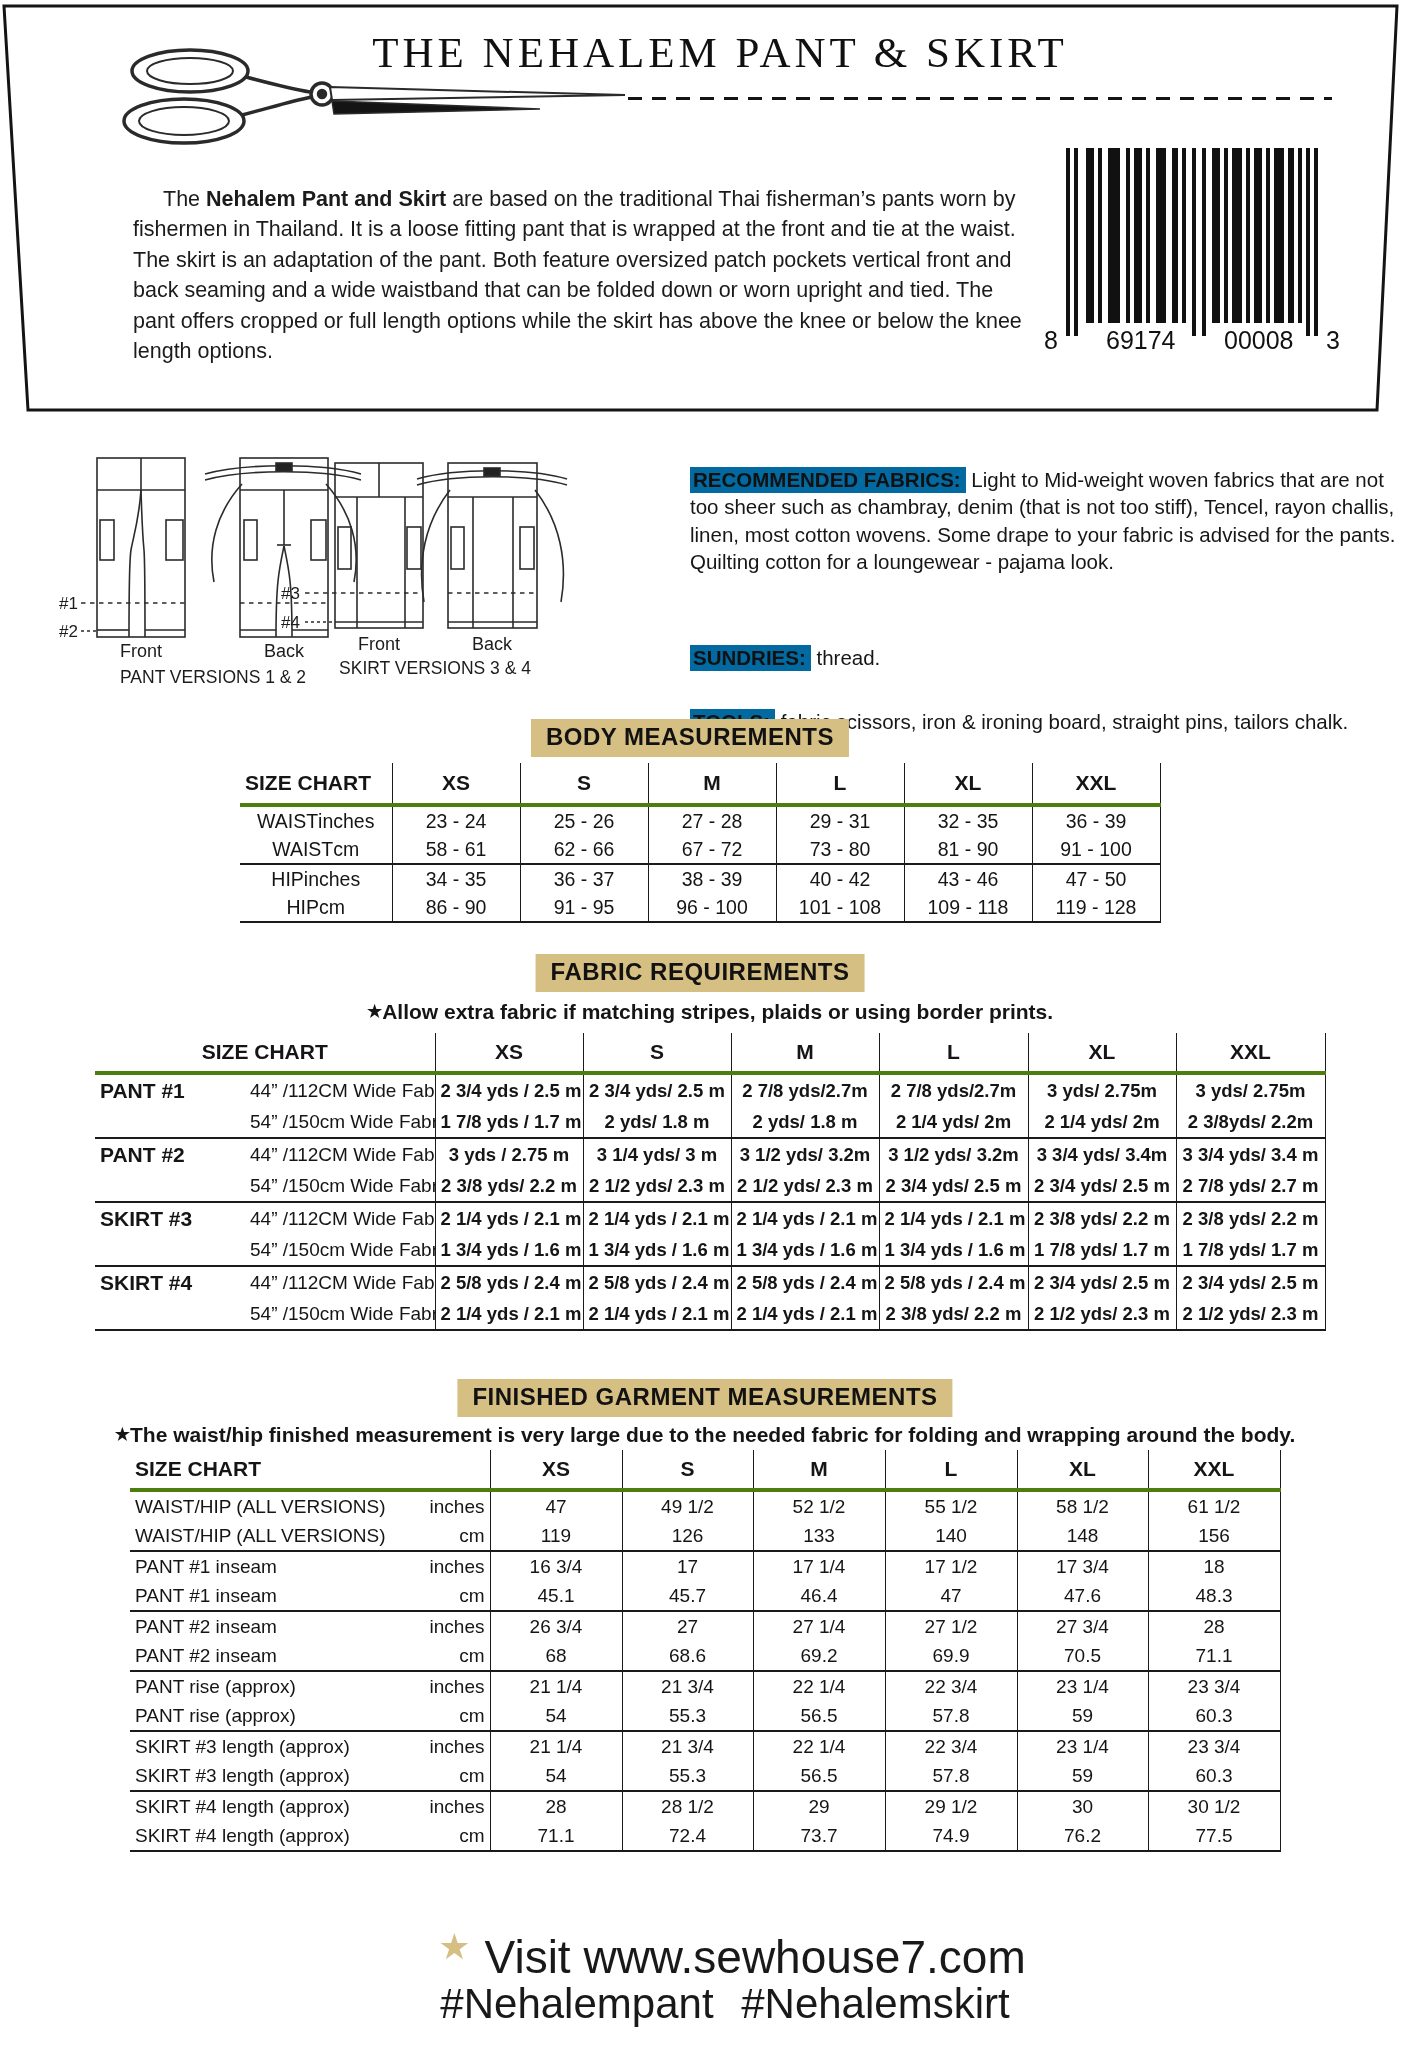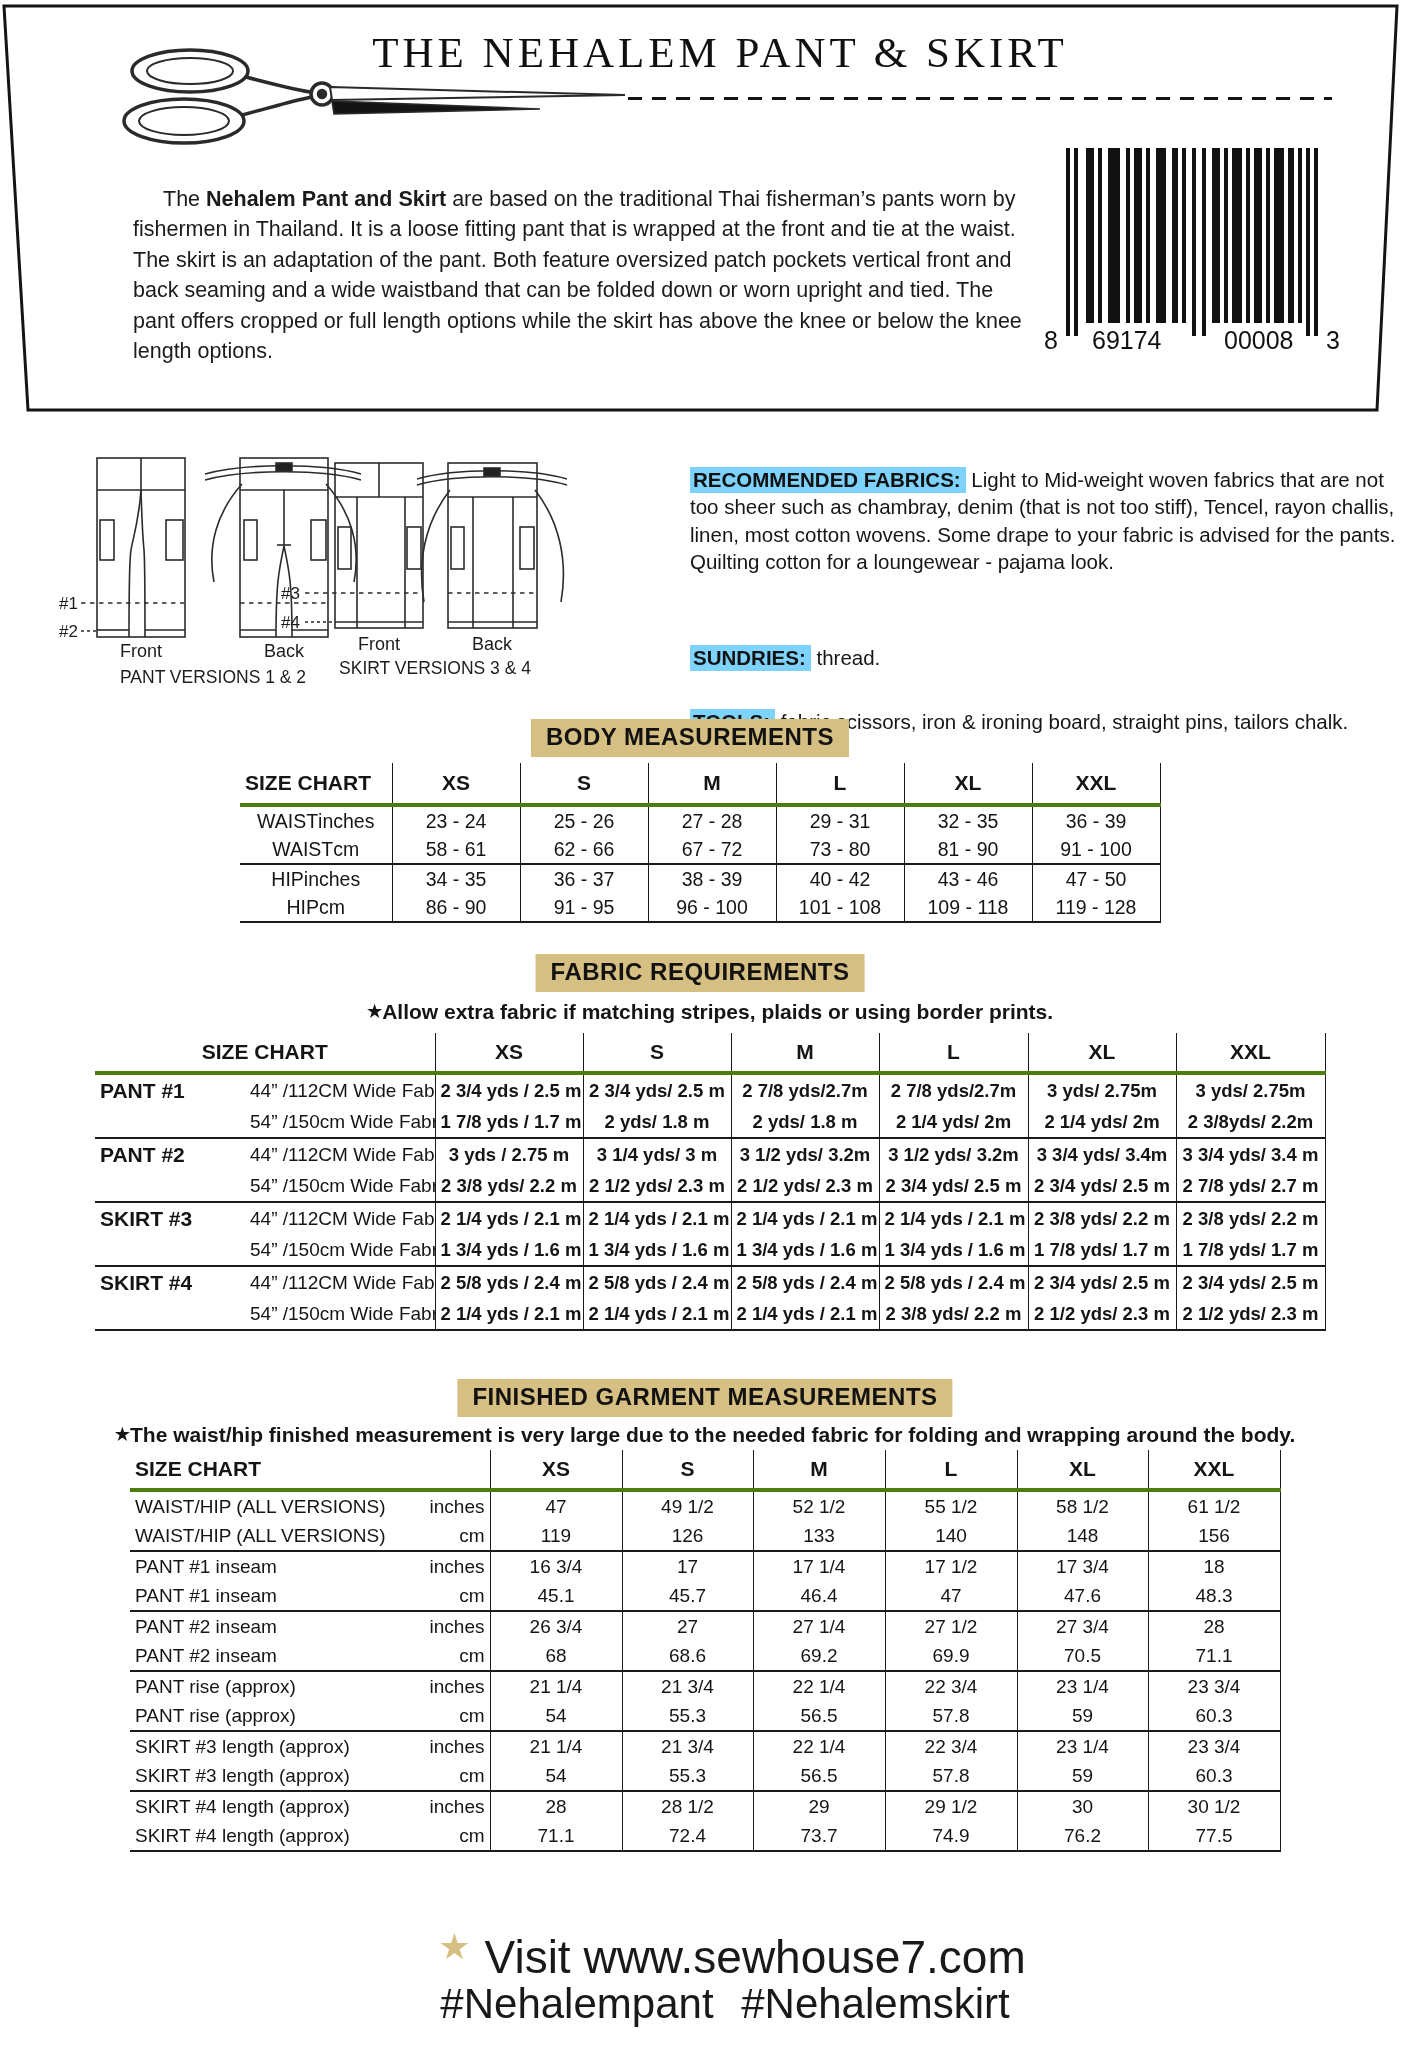--- a/index.html
+++ b/index.html
@@ -33,21 +33,21 @@
   }
   
   .diagrams{left:55px;top:450px;}
   .diagrams text{font-family:"Liberation Sans",sans-serif;fill:#1c1c1c;}
   .dg-lab{font-size:17px;}
   .dg-cap{font-size:18px;}
   .dg-cap2{font-size:17.5px;}
   
   .info{width:712px;font-size:20.5px;line-height:1.33;color:#161616;}
   .hl{
-    background:#7dd3fc;font-weight:bold;padding:1px 5px 2px 3px;color:#111;
+    background:#0369a1;font-weight:bold;padding:1px 5px 2px 3px;color:#111;
   }
   
   .gold-heading{
     transform:translateX(-50%);
     background:#d6bf82;color:#121212;font-weight:bold;font-size:24px;
     letter-spacing:0.5px;padding:4px 15px 6px 15px;white-space:nowrap;
   }
   .note{
     transform:translateX(-50%);font-size:21px;font-weight:bold;color:#151515;white-space:nowrap;
   }
@@ -139,21 +139,21 @@
         <rect x="224" y="0" width="4" height="175"></rect>
       <rect x="232" y="0" width="10" height="175"></rect>
         <rect x="246" y="0" width="6" height="175"></rect>
       <rect x="256" y="0" width="4" height="175"></rect>
       <rect x="264" y="0" width="4" height="188"></rect>
         <rect x="272" y="0" width="4" height="188"></rect>
     </g>
   </svg>
   <div class="digits">
     <span style="left:0px;">8</span>
-    <span style="left:48px;">69174</span>
+    <span style="left:62px;">69174</span>
     <span style="left:180px;">00008</span>
     <span style="left:282px;">3</span>
   </div>
 </div>
 
 <svg class="abs diagrams" width="640" height="250" viewBox="0 0 640 250">
   <g fill="none" stroke="#2b2b2b" stroke-width="1.6">
 
     <g>
       <rect x="42" y="8" width="88" height="179"></rect>

